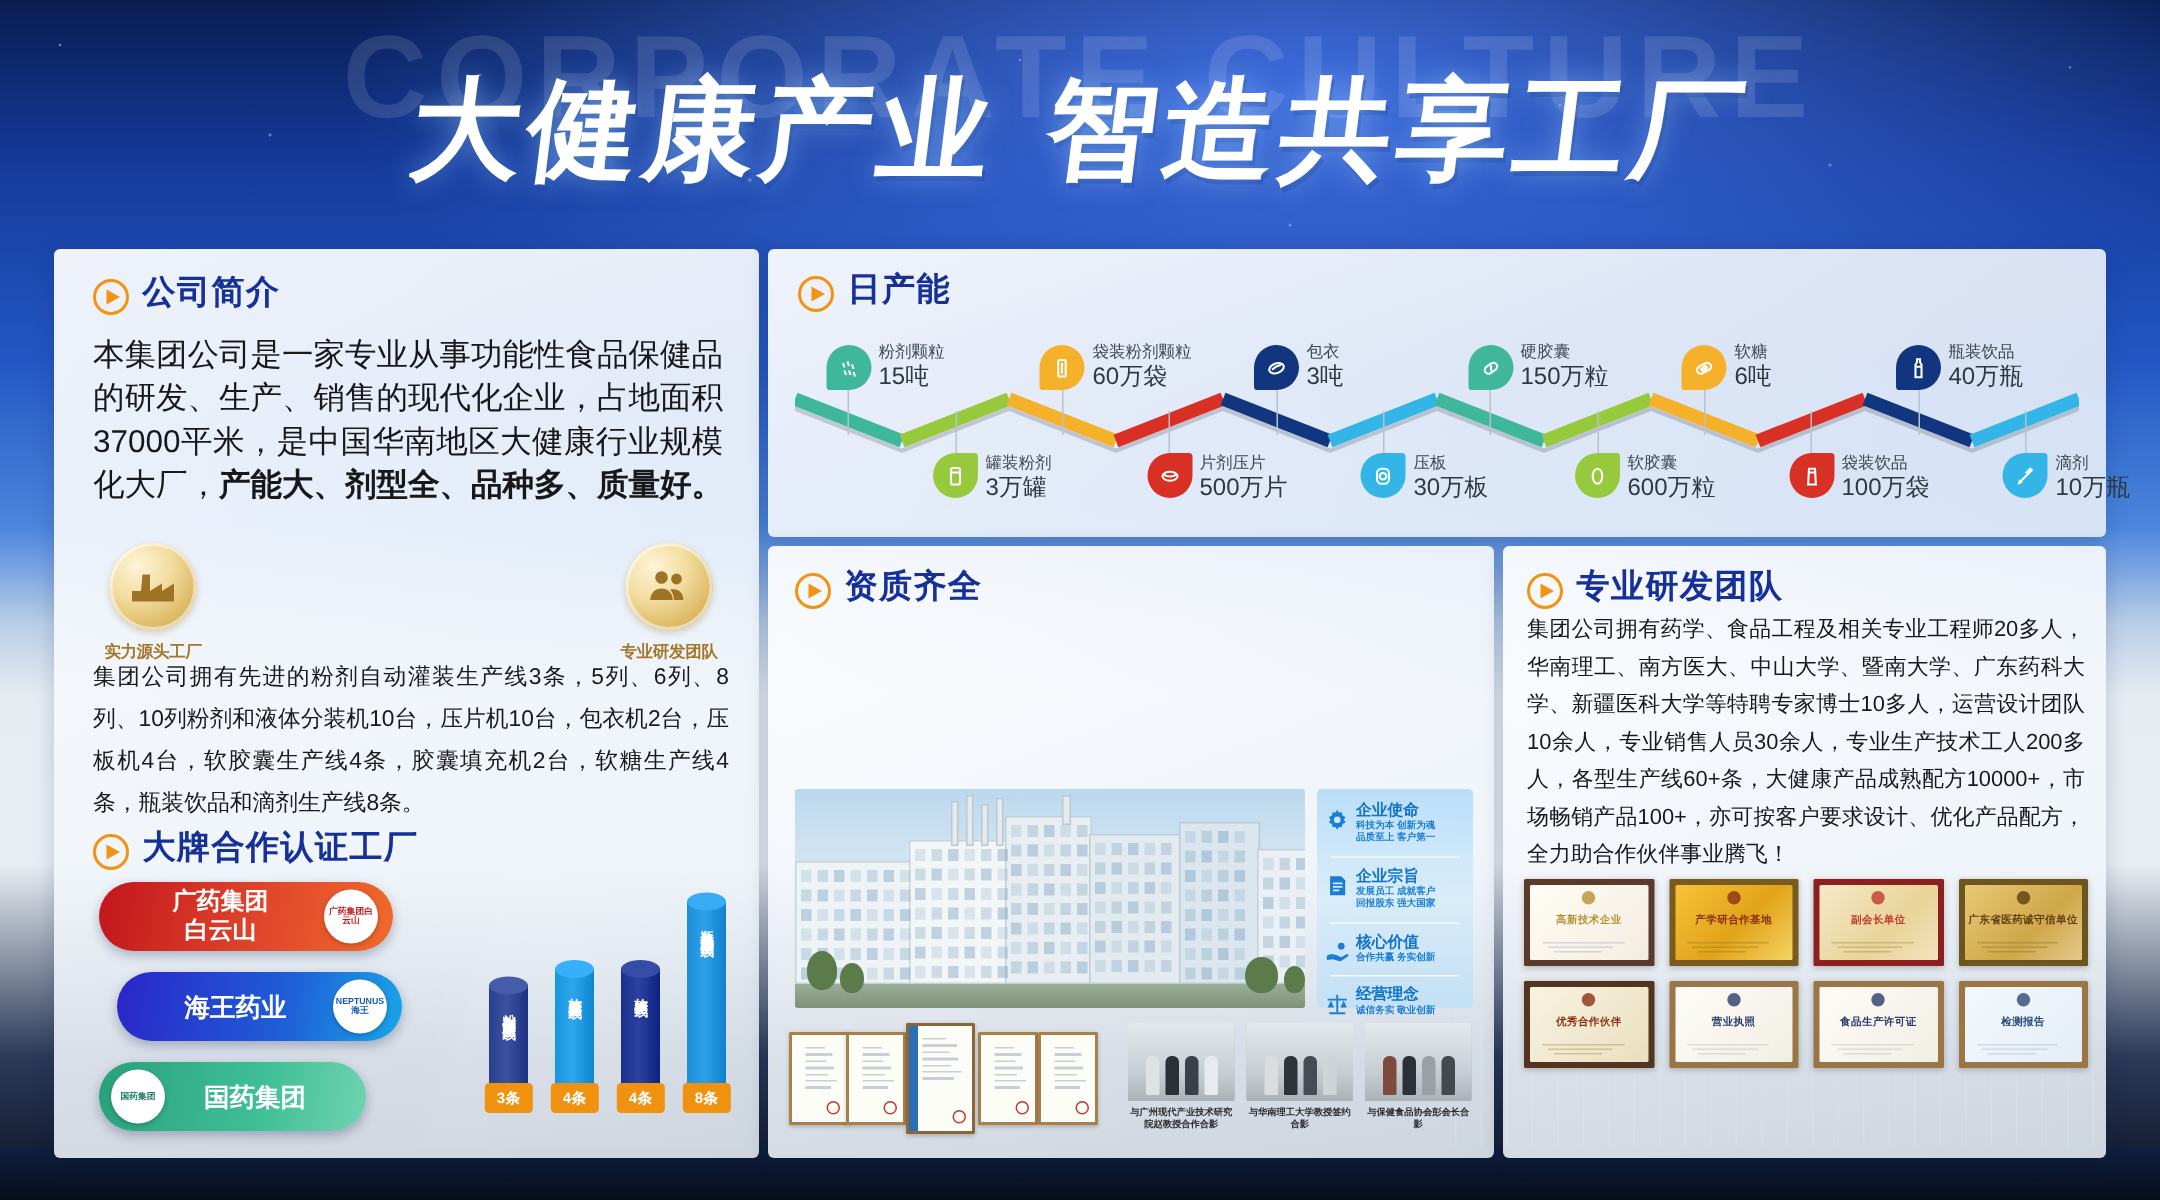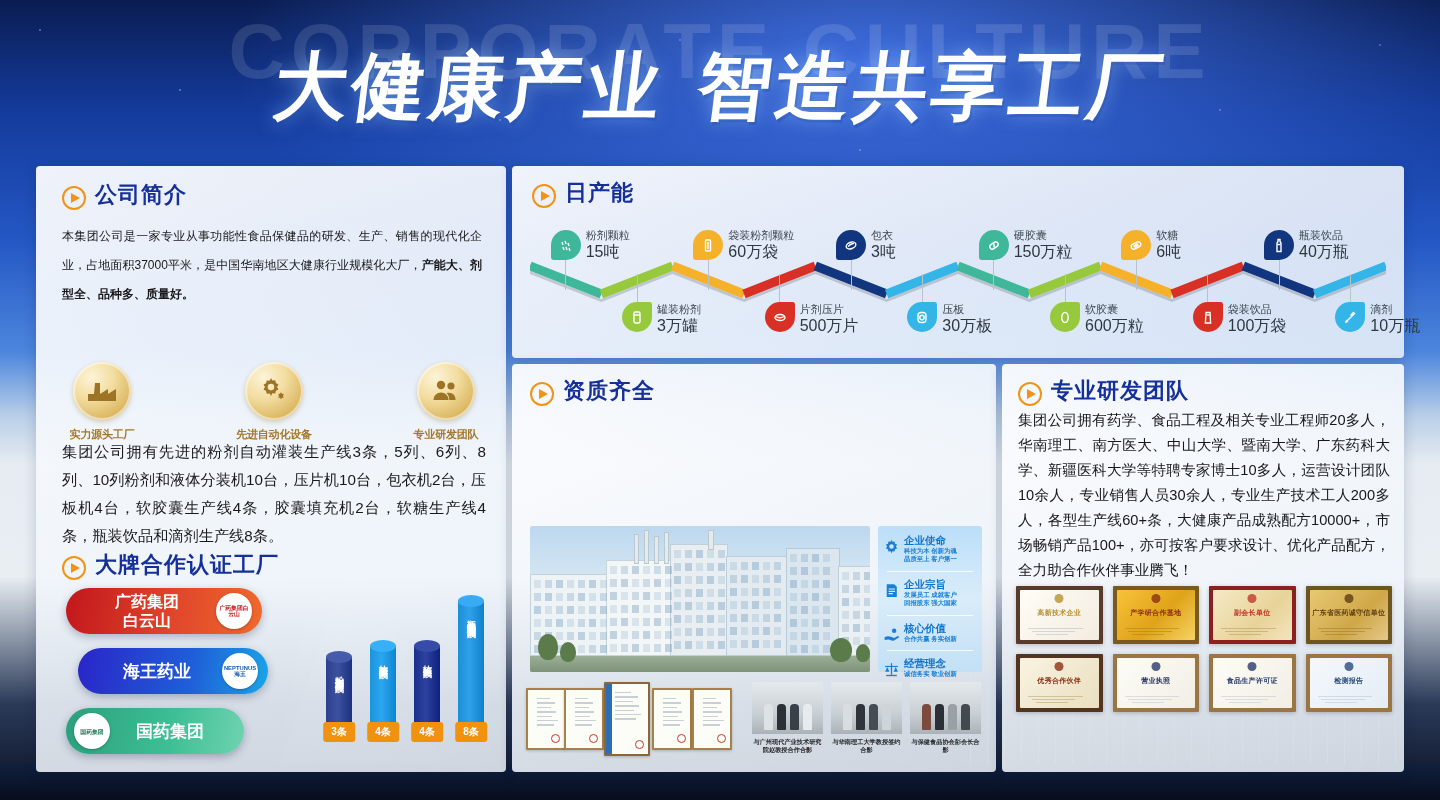--- a/index.html
+++ b/index.html
@@ -104,21 +104,21 @@
     border-left: 9px solid #f39314;
     border-top: 5.5px solid transparent; border-bottom: 5.5px solid transparent;
   }
   .sec-head .sec-title {
     font-size: 22px; font-weight: 700; color: #16309a; letter-spacing: 1px;
   }
 
   
   #company-intro { position: absolute; left: 26px; top: 14px; width: 420px; }
   .intro-body {
-    margin-top: 12px; font-size: 12px; line-height: 29px; color: #18181a;
+    margin-top: 12px; font-size: 21px; line-height: 29px; color: #18181a;
     font-weight: 700; text-align: justify;
   }
   .intro-body .norm { font-weight: 400; }
 
   .badges { position: absolute; left: 28px; top: 196px; width: 420px;
             display: flex; justify-content: space-between; }
   .badge { width: 76px; text-align: center; }
   .badge .coin {
     width: 58px; height: 58px; margin: 0 auto; border-radius: 50%;
     background: radial-gradient(circle at 32% 26%, #fdf4d8 0%, #f3dda0 38%, #ddba66 72%, #c99f45 100%);
@@ -349,29 +349,20 @@
     </div>
 
     <div class="badges" id="badges">
         <div class="badge">
           <div class="coin">
             <svg viewBox="0 0 32 32">
               <path d="M2 26h28V14l-8 5V14l-8 5V8H9l-1 11H2z"></path>
             </svg>
           </div>
           <div class="blabel">实力源头工厂</div>
-        </div>
-        <div class="badge">
-          <div class="coin">
-            <svg viewBox="0 0 32 32">
-              <path d="M13 3l1.3 2.6 2.9-.3.7 2.8 2.6 1.3-1.5 2.5 1.5 2.5-2.6 1.3-.7 2.8-2.9-.3L13 21l-1.3-2.6-2.9.3-.7-2.8L5.5 14.6 7 12.1 5.5 9.6l2.6-1.3.7-2.8 2.9.3zM13 8.8a3.3 3.3 0 100 6.6 3.3 3.3 0 000-6.6z"></path>
-              <path d="M23 17l.9 1.8 2 .2-1 1.8 1 1.8-2 .2L23 24.6 22.1 22.8l-2-.2 1-1.8-1-1.8 2-.2z"></path>
-            </svg>
-          </div>
-          <div class="blabel">先进自动化设备</div>
         </div>
         <div class="badge">
           <div class="coin">
             <svg viewBox="0 0 32 32">
               <circle cx="11" cy="10" r="4.2"></circle>
               <circle cx="21" cy="11" r="3.6"></circle>
               <path d="M3.5 25c0-4.4 3.4-7.6 7.5-7.6s7.5 3.2 7.5 7.6z"></path>
               <path d="M19 17.8c3.6 0 6.5 2.8 6.5 6.4v.8h-6.2c0-2.8-1-5.3-2.6-7 .7-.13 1.5-.2 2.3-.2z"></path>
             </svg>
           </div>

